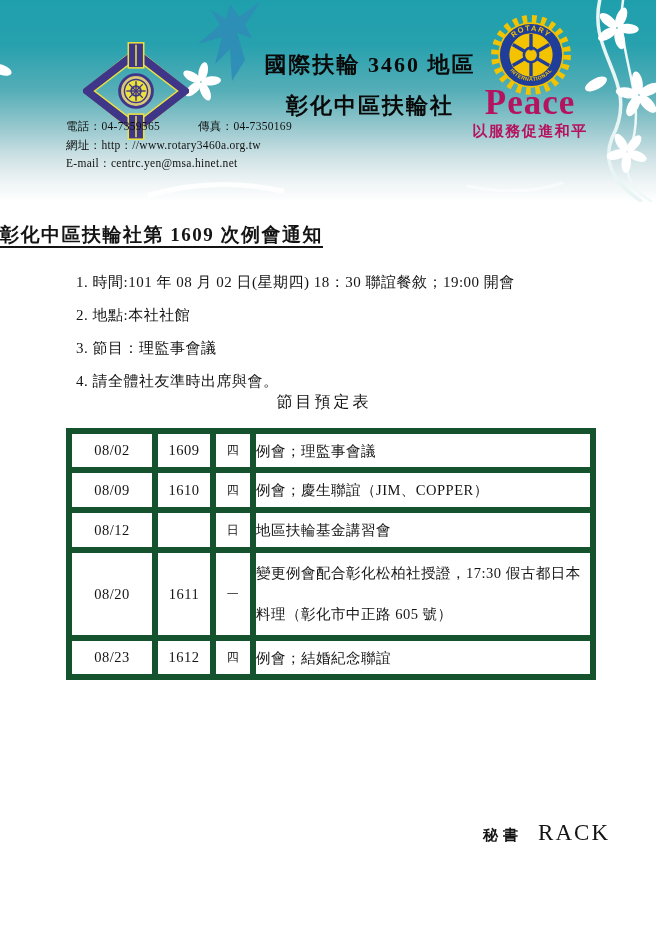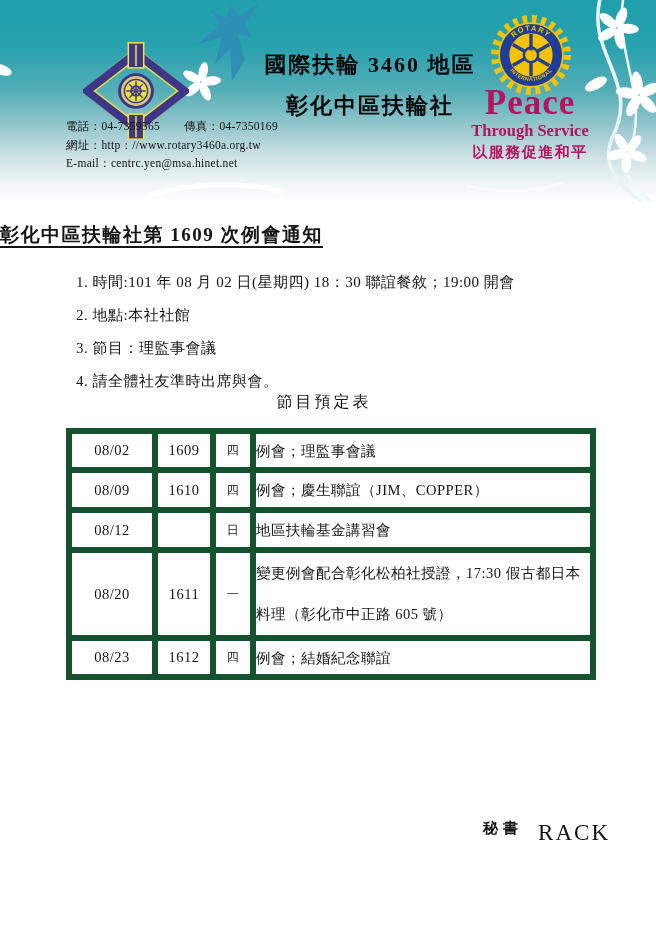--- a/index.html
+++ b/index.html
@@ -11,21 +11,21 @@
     background:linear-gradient(180deg,#1f9fac 0%,#27a1ae 22%,#55aeb7 45%,#93c6cc 62%,
                #cfe2e5 78%,#eef4f5 90%,#ffffff 100%);}
   .decor{position:absolute;left:0;top:0;pointer-events:none;}
 
   .org-title{position:absolute;left:222px;top:44px;width:296px;text-align:center;
     font-weight:700;font-size:22px;line-height:41px;letter-spacing:2px;color:#0a0a0a;z-index:5;}
 
   .contact{position:absolute;left:66px;top:117px;font-size:11.5px;line-height:18.5px;
     color:#101010;z-index:5;letter-spacing:.3px;}
   .contact .row{white-space:nowrap;}
-  .contact .fax{margin-left:24px;}
+  .contact .fax{margin-left:38px;}
 
   .motto{position:absolute;left:452px;top:86px;width:156px;text-align:center;
     color:#b5125f;z-index:5;}
   .motto .peace{font-size:35px;font-weight:700;line-height:34px;letter-spacing:1px;}
   .motto .through{font-size:16.5px;font-weight:700;line-height:21px;}
   .motto .cjk{font-size:15px;font-weight:700;letter-spacing:1.5px;line-height:22px;}
 
   
   .notice-title{position:absolute;left:0;top:222px;width:656px;text-align:left;
     font-size:19px;font-weight:700;letter-spacing:1.5px;
@@ -37,21 +37,21 @@
   table.sched{position:absolute;left:66px;top:428px;width:524px;border-collapse:collapse;
     table-layout:fixed;font-size:14.5px;}
   table.sched td{border:6px solid #14532d;padding:0;letter-spacing:.5px;}
   td.c-date,td.c-no{text-align:center;}
   td.c-wd{text-align:center;font-size:12px;}
   td.c-desc{padding:2px 8px 2px 10px;line-height:22px;}
   tr.tall td.c-desc{line-height:41px;}
 
   
   .signature{position:absolute;left:0;top:812px;width:610px;display:flex;
-    justify-content:flex-end;align-items:flex-start;gap:15px;}
+    justify-content:flex-end;align-items:flex-end;gap:15px;}
   .sig-title{font-size:15px;font-weight:700;letter-spacing:5px;transform:translateY(7px);}
   .sig-name{font-size:44px;font-weight:700;letter-spacing:9px;line-height:60px;}
   .sig-latin{font-size:23px;letter-spacing:2px;transform:translateY(8px);}
 </style>
 </head>
 <body>
 
 <div class="page">
 
   <div class="header">
@@ -131,21 +131,20 @@
     <div class="contact">
       <div class="row">
         <span>電話：04-7359565</span><span class="fax">傳真：04-7350169</span>
       </div>
       <div class="row">網址：http：//www.rotary3460a.org.tw</div>
       <div class="row">E-mail：centrc.yen@msa.hinet.net</div>
     </div>
 
     <div class="motto">
       <div class="peace">Peace</div>
-      <div class="through">Through Service</div>
       <div class="cjk">以服務促進和平</div>
     </div>
   </div>
 
   <div class="notice-title">彰化中區扶輪社第 1609 次例會通知</div>
 
   <div class="items">
     <div>1. 時間:101 年 08 月 02 日(星期四) 18：30 聯誼餐敘；19:00 開會</div>
     <div>2. 地點:本社社館</div>
     <div>3. 節目：理監事會議</div>

